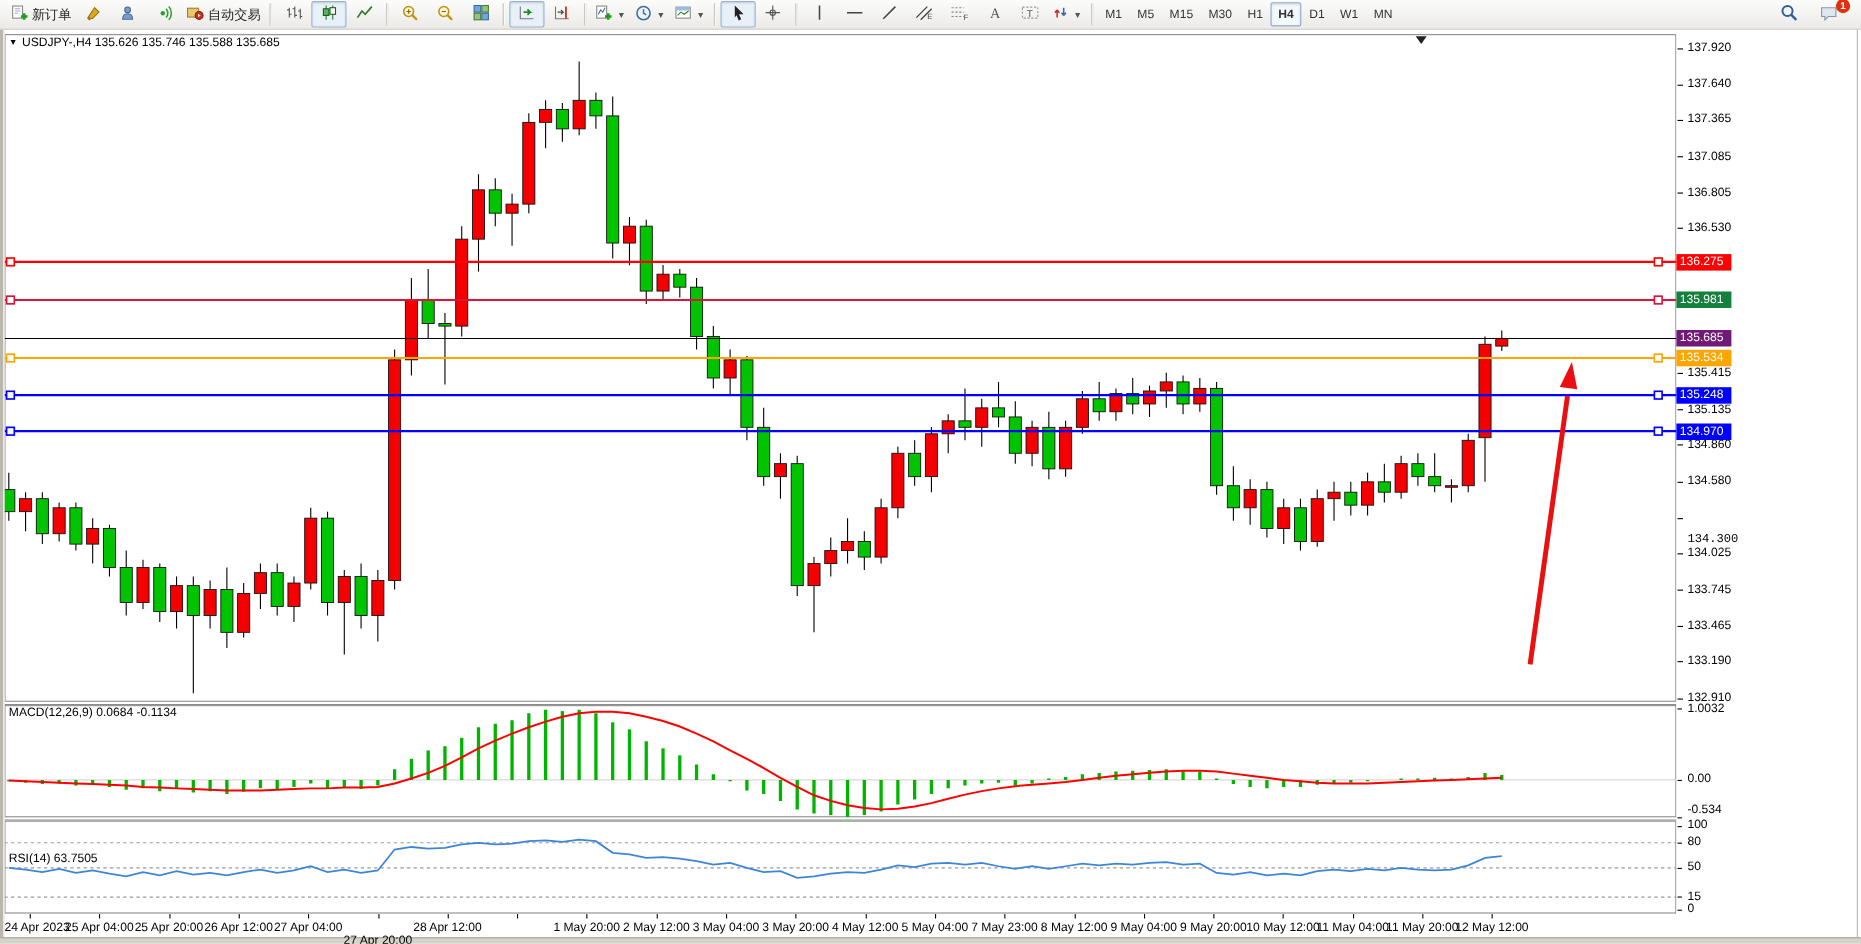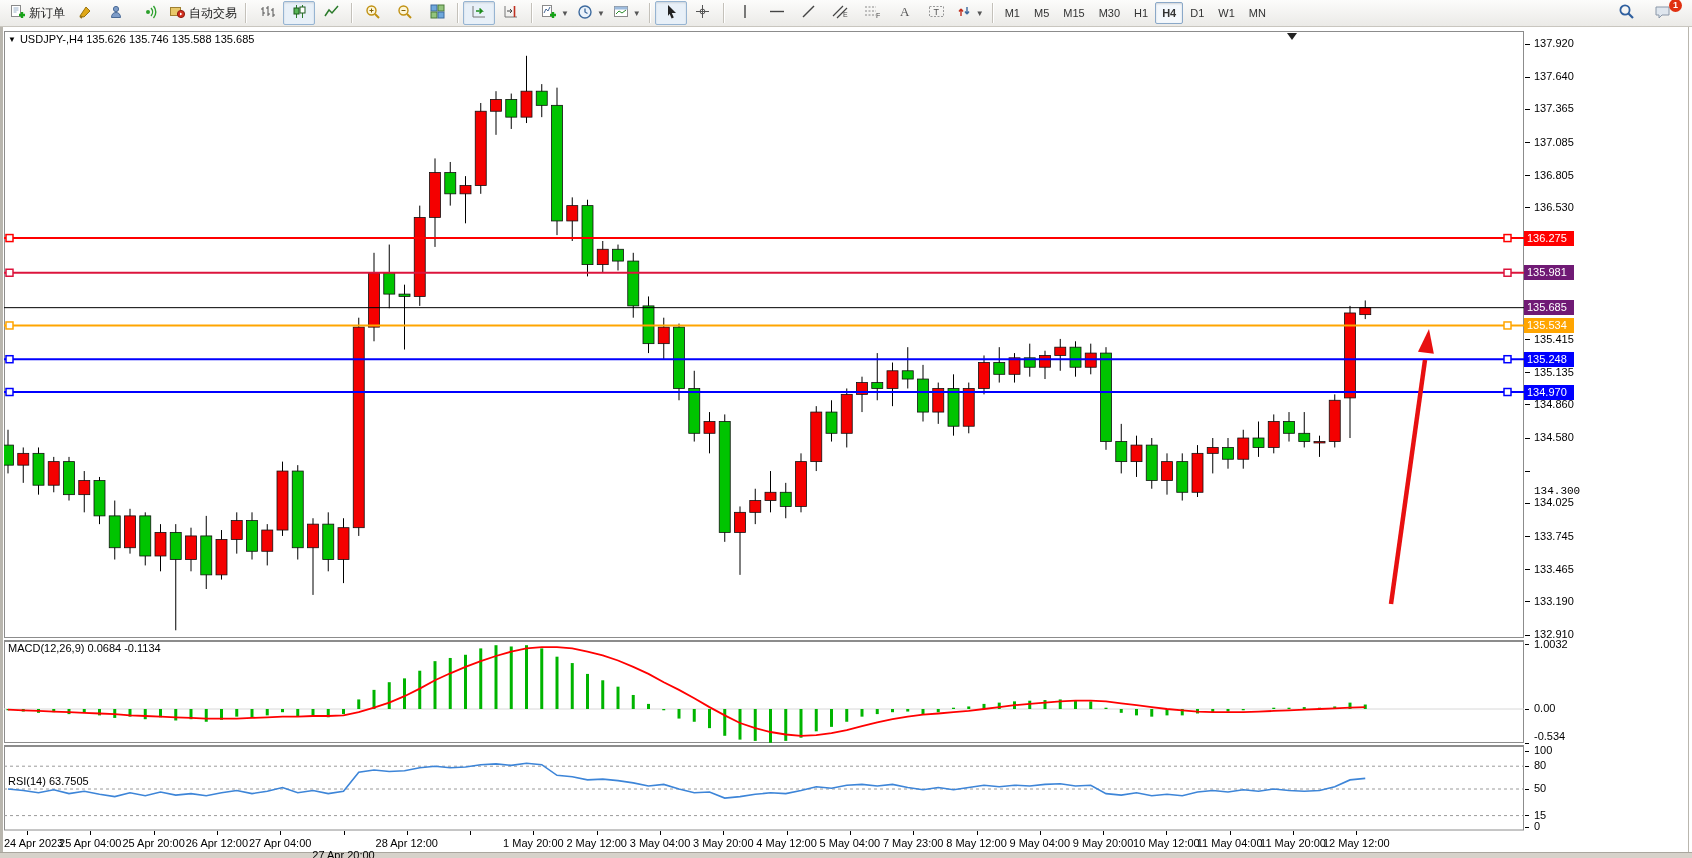--- a/index.html
+++ b/index.html
@@ -584,21 +584,21 @@
       <div class="ticklbl" style="left: 10px; top: 465.493px;">134.025</div>
       <div class="tickmark" style="left: 1px; top: 505.025px; width: 5px; height: 1px;"></div>
       <div class="ticklbl" style="left: 10px; top: 498.525px;">133.745</div>
       <div class="tickmark" style="left: 1px; top: 538.056px; width: 5px; height: 1px;"></div>
       <div class="ticklbl" style="left: 10px; top: 531.556px;">133.465</div>
       <div class="tickmark" style="left: 1px; top: 570.498px; width: 5px; height: 1px;"></div>
       <div class="ticklbl" style="left: 10px; top: 563.998px;">133.190</div>
       <div class="tickmark" style="left: 1px; top: 603.53px; width: 5px; height: 1px;"></div>
       <div class="ticklbl" style="left: 10px; top: 597.03px;">132.910</div>
       <div class="linelabel" style="left: 0px; top: 199.561px; background: rgb(255, 0, 0);">136.275</div>
-      <div class="linelabel" style="left: 0px; top: 234.244px; background: #701a75;">135.981</div>
+      <div class="linelabel" style="left: 0px; top: 234.244px; background: #15803d;">135.981</div>
       <div class="linelabel" style="left: 0px; top: 269px; background: #701a75;">135.685</div>
       <div class="linelabel" style="left: 0px; top: 286.976px; background: rgb(255, 165, 0);">135.534</div>
       <div class="linelabel" style="left: 0px; top: 320.716px; background: rgb(0, 0, 255);">135.248</div>
       <div class="linelabel" style="left: 0px; top: 353.511px; background: rgb(0, 0, 255);">134.970</div>
       <div class="tickmark" style="left: 1px; top: 613.496px; width: 4px; height: 1px;"></div>
       <div class="ticklbl" style="left: 10px; top: 606.996px;">1.0032</div>
       <div class="tickmark" style="left: 1px; top: 677.5px; width: 4px; height: 1px;"></div>
       <div class="ticklbl" style="left: 10px; top: 671px;">0.00</div>
       <div class="tickmark" style="left: 1px; top: 711.569px; width: 4px; height: 1px;"></div>
       <div class="ticklbl" style="left: 10px; top: 699px;">-0.534</div>

